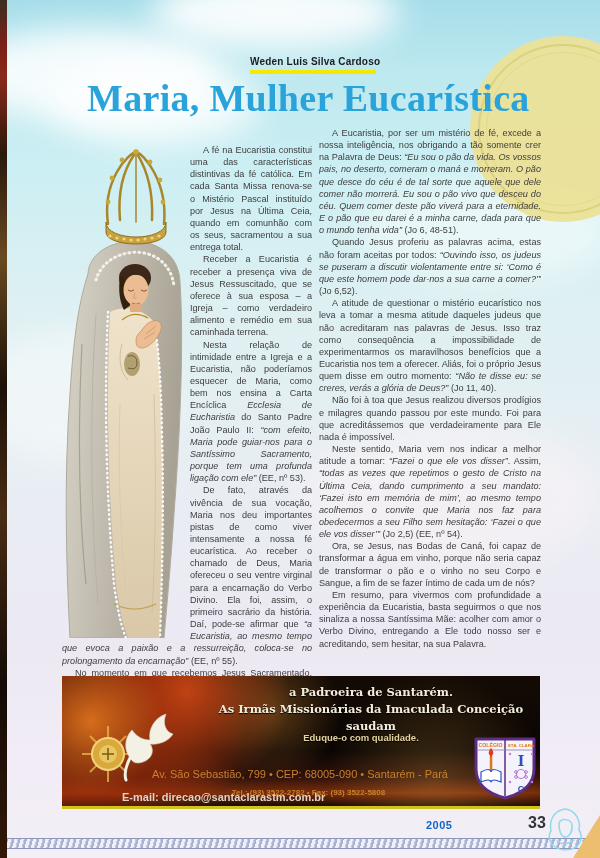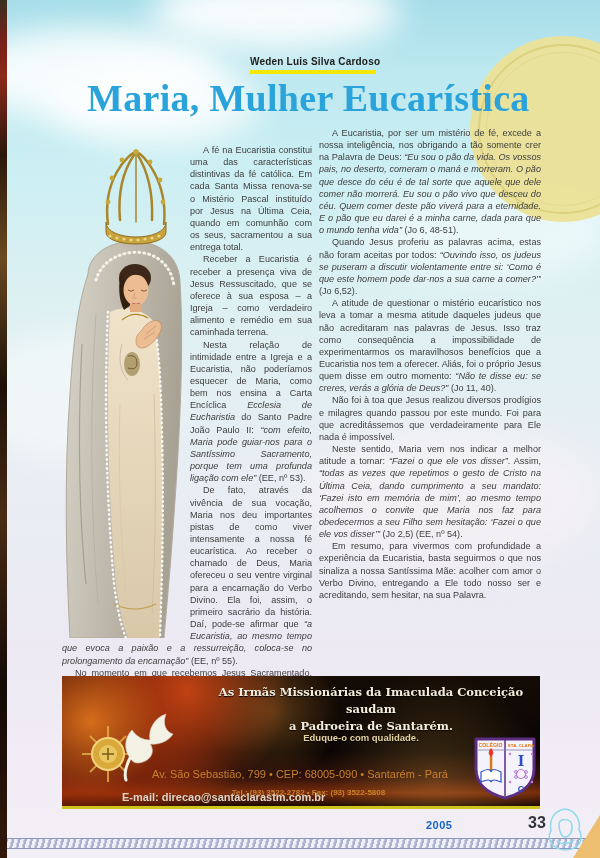--- a/index.html
+++ b/index.html
@@ -158,20 +158,21 @@
       <p><span>De fato, através da vivência de sua vocação, Maria nos deu importantes pistas de como viver intensamente a nossa fé eucarística. Ao receber o chamado de Deus, Maria ofereceu o seu ventre virginal para a encarnação do Verbo Divino. Ela foi, assim, o primeiro sacrário da história. Daí, pode-se afirmar que </span><span class="it">“a Eucaristia, ao mesmo tempo que evoca a paixão e a ressurreição, coloca-se no prolongamento da encarnação”</span><span> (EE, nº 55).</span></p>
       <p><span>No momento em que recebemos Jesus Sacramentado, em cada celebração eucarística, repetimos, de certa forma, o gesto de Maria, quando acolheu Jesus em seu ventre também na realidade física do corpo e do sangue. Há, portanto, uma profunda semelhança entre o </span></p>
     </div>
 
   <div class="col col2">
       <p><span>A Eucaristia, por ser um mistério de fé, excede a nossa inteligência, nos obrigando a tão somente crer na Palavra de Deus: </span><span class="it">“Eu sou o pão da vida. Os vossos pais, no deserto, comeram o maná e morreram. O pão que desce do céu é de tal sorte que aquele que dele comer não morrerá. Eu sou o pão vivo que desceu do céu. Quem comer deste pão viverá para a eternidade. E o pão que eu darei é a minha carne, dada para que o mundo tenha vida”</span><span> (Jo 6, 48-51).</span></p>
       <p><span>Quando Jesus proferiu as palavras acima, estas não foram aceitas por todos: </span><span class="it">“Ouvindo isso, os judeus se puseram a discutir violentamente entre si: ‘Como é que este homem pode dar-nos a sua carne a comer?’”</span><span> (Jo 6,52).</span></p>
       <p><span>A atitude de questionar o mistério eucarístico nos leva a tomar a mesma atitude daqueles judeus que não acreditaram nas palavras de Jesus. Isso traz como conseqüência a impossibilidade de experimentarmos os maravilhosos benefícios que a Eucaristia nos tem a oferecer. Aliás, foi o próprio Jesus quem disse em outro momento: </span><span class="it">“Não te disse eu: se creres, verás a glória de Deus?”</span><span> (Jo 11, 40).</span></p>
       <p><span>Não foi à toa que Jesus realizou diversos prodígios e milagres quando passou por este mundo. Foi para que acreditássemos que verdadeiramente para Ele nada é impossível.</span></p>
       <p><span>Neste sentido, Maria vem nos indicar a melhor atitude a tomar: </span><span class="it">“Fazei o que ele vos disser”</span><span>. Assim, </span><span class="it">“todas as vezes que repetimos o gesto de Cristo na Última Ceia, dando cumprimento a seu mandato: ‘Fazei isto em memória de mim’, ao mesmo tempo acolhemos o convite que Maria nos faz para obedecermos a seu Filho sem hesitação: ‘Fazei o que ele vos disser’”</span><span> (Jo 2,5) (EE, nº 54).</span></p>
+      <p><span>Ora, se Jesus, nas Bodas de Caná, foi capaz de transformar a água em vinho, porque não seria capaz de transformar o pão e o vinho no seu Corpo e Sangue, a fim de se fazer íntimo de cada um de nós?</span></p>
       <p><span>Em resumo, para vivermos com profundidade a experiência da Eucaristia, basta seguirmos o que nos sinaliza a nossa Santíssima Mãe: acolher com amor o Verbo Divino, entregando a Ele todo nosso ser e acreditando, sem hesitar, na sua Palavra.</span></p>
     </div>
 
   <div class="ad">
     <svg class="ad-art" viewBox="0 0 108 98" xmlns="http://www.w3.org/2000/svg">
       <g stroke="#e8b34a" stroke-width="2" opacity=".8">
         <line x1="30" y1="58" x2="30" y2="30"></line>
           <line x1="30" y1="58" x2="30" y2="86"></line>
         <line x1="30" y1="58" x2="4" y2="58"></line>
           <line x1="30" y1="58" x2="56" y2="58"></line>
@@ -180,22 +181,22 @@
         <line x1="30" y1="58" x2="12" y2="76"></line>
           <line x1="30" y1="58" x2="48" y2="76"></line>
       </g>
       <circle cx="30" cy="58" r="16" fill="#d9a93c" stroke="#f2d27c" stroke-width="2"></circle>
       <circle cx="30" cy="58" r="9" fill="#e9c760"></circle>
       <path d="M30 52 v12 M24 58 h12" stroke="#7a5a16" stroke-width="1.5"></path>
       <path d="M52 62 C46 54 46 42 54 34 C58 40 64 44 72 44 C70 34 76 22 88 18 C84 28 88 36 95 38 C90 46 80 49 72 48 C78 56 72 66 60 67 C56 67 54 65 52 62 Z" fill="#f3f0e4" stroke="#d8d4c4" stroke-width=".6"></path>
       <path d="M52 62 C48 70 46 78 48 84" stroke="#f3f0e4" stroke-width="3" fill="none" stroke-linecap="round"></path>
     </svg>
     <div class="ad-title">
+      <div>a Padroeira de Santarém.</div>
       <div>As Irmãs Missionárias da Imaculada Conceição saudam</div>
-      <div>a Padroeira de Santarém.</div>
     </div>
     <div class="ad-slogan">
       <div>Eduque-o com qualidade.</div>
     </div>
     <div class="ad-address">Av. São Sebastião, 799 • CEP: 68005-090 • Santarém - Pará</div>
     <div class="ad-phone">Tel.: (93) 3522-2782 • Fax: (93) 3522-5808</div>
     <div class="ad-email">E-mail: direcao@santaclarastm.com.br</div>
     <svg class="crest" viewBox="0 0 66 68" xmlns="http://www.w3.org/2000/svg">
       <path d="M4 5 h58 v30 c0 16 -13 25 -29 29 C17 60 4 51 4 35 Z" fill="#f4f2fa" stroke="#5c2d82" stroke-width="3" stroke-linejoin="round"></path>
       <line x1="33" y1="5" x2="33" y2="62" stroke="#5c2d82" stroke-width="1.5"></line>

